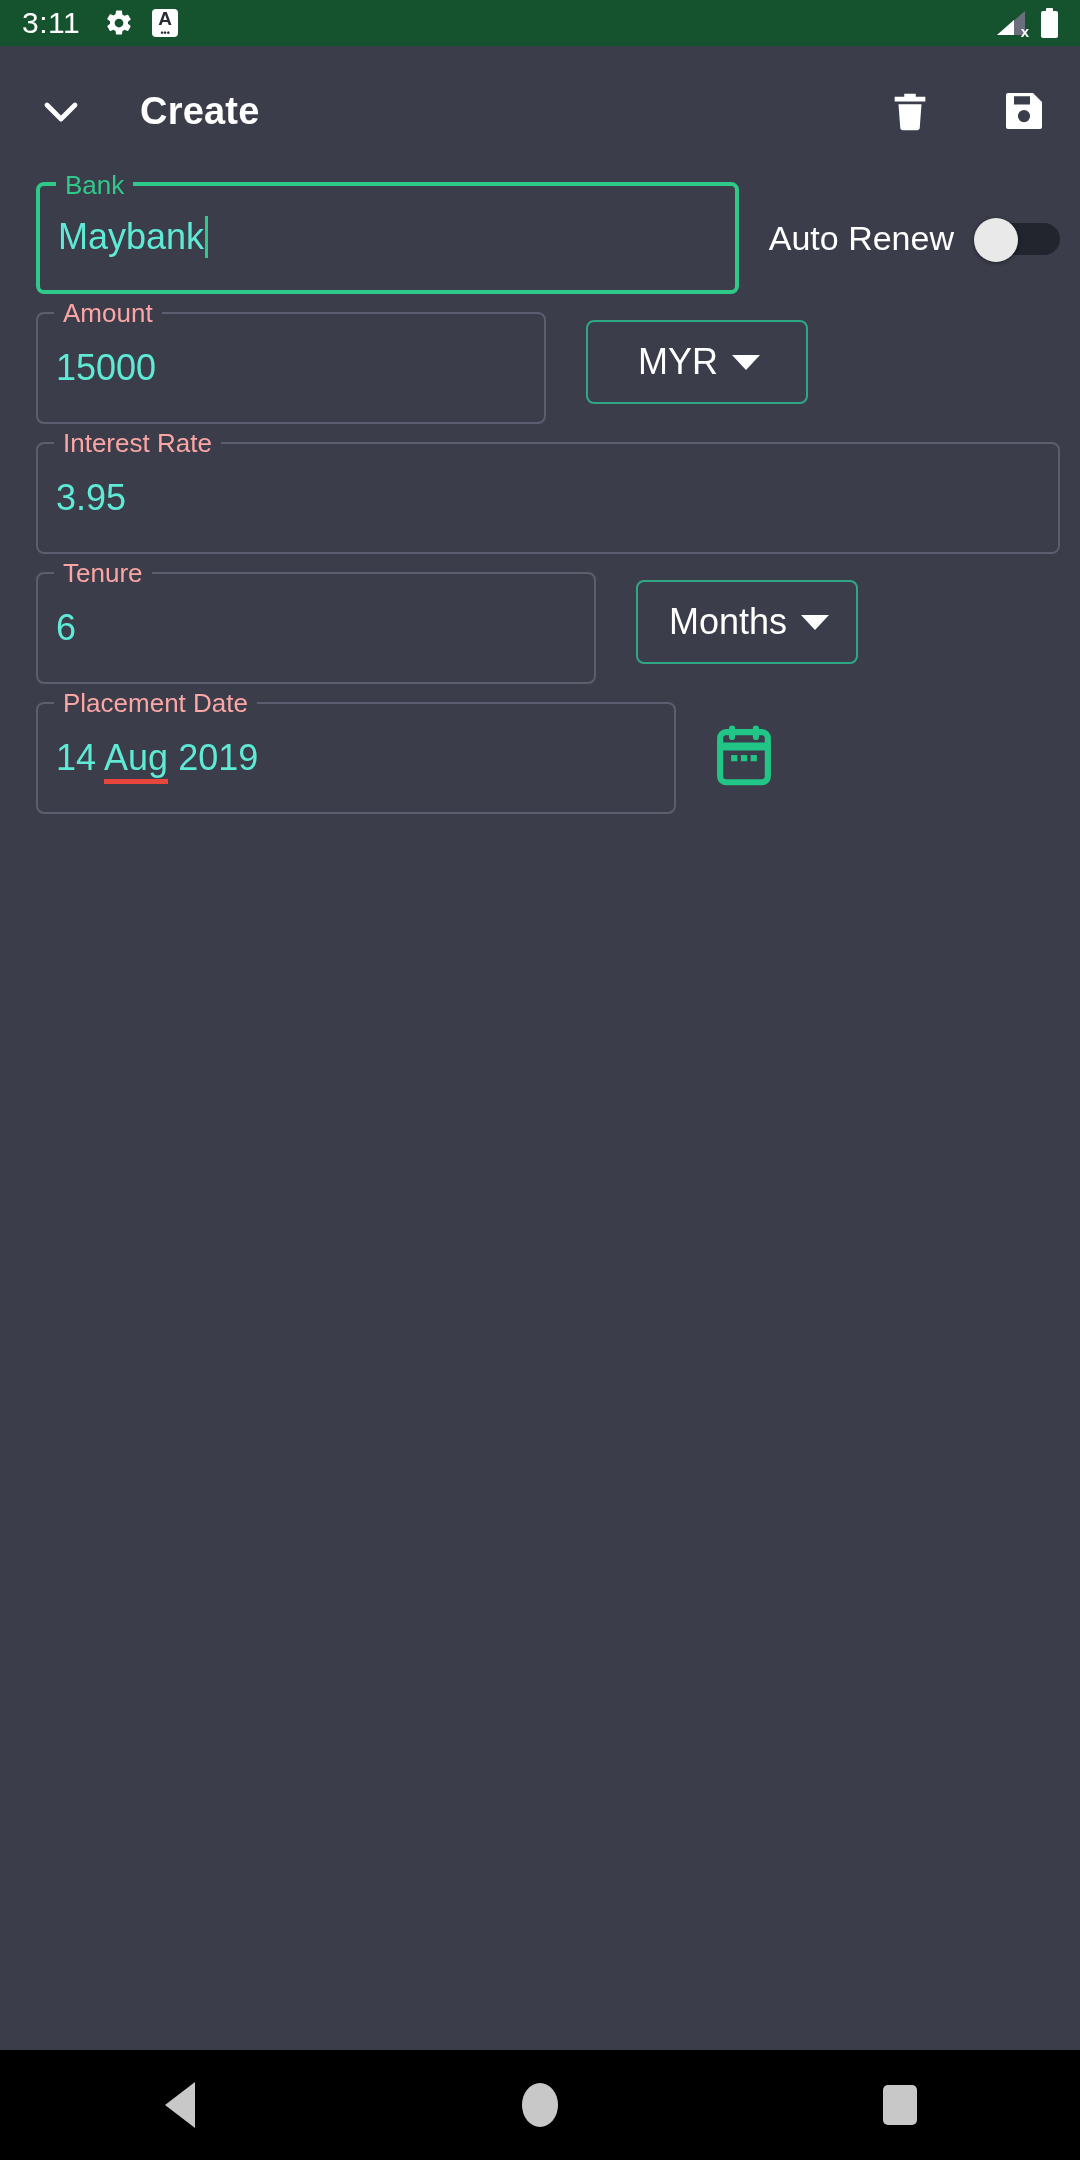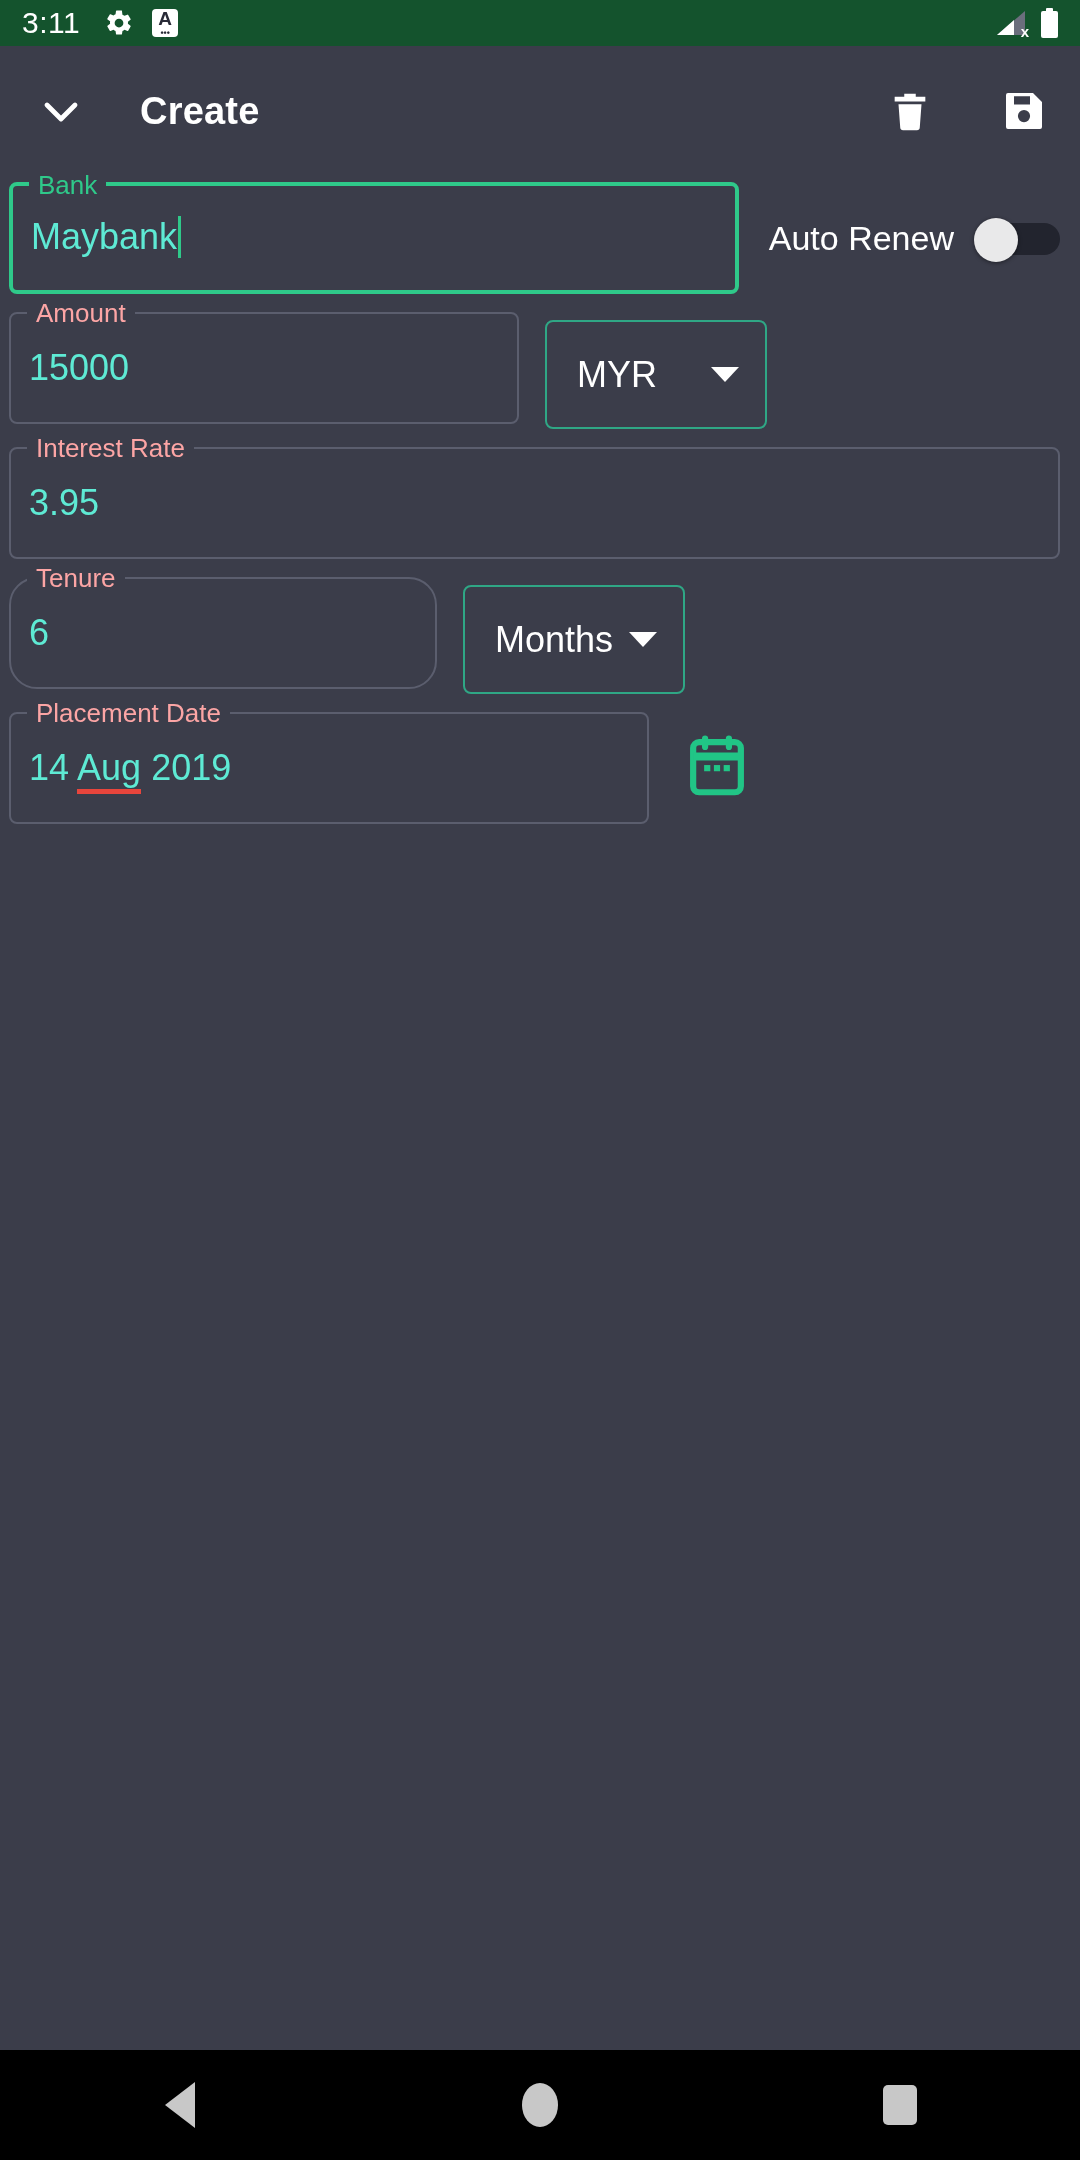--- a/index.html
+++ b/index.html
@@ -86,21 +86,21 @@
     margin-left: 48px;
   }
   .appbar-spacer { flex: 1 1 auto; }
   .appbar-actions { display: flex; align-items: center; gap: 58px; }
   .appbar-action { width: 56px; height: 56px; display: flex; align-items: center; justify-content: center; }
 
   
   .form {
     flex: 1 1 auto;
     background: #3b3d4a;
-    padding: 22px 20px 0 9px;
+    padding: 22px 20px 0 36px;
     position: relative;
   }
   .row { display: flex; align-items: flex-start; margin-bottom: 18px; }
 
   .field {
     position: relative;
     border: 2px solid #5b5e6e;
     border-radius: 8px;
     height: 112px;
     background: transparent;
@@ -132,31 +132,31 @@
     margin-left: 1px;
     position: relative; top: -2px;
   }
   .spell {
     border-bottom: 5px solid #e8453c;
     padding-bottom: 1px;
   }
 
   .field-wide { flex: 1 1 auto; }
   .field-amount { width: 510px; }
-  .field-tenure { width: 428px; border-radius: 28px; }
+  .field-tenure { width: 560px; }
   .field-date { width: 640px; text-align: center; }
 
   
   .dropdown {
-    height: 109px;
+    height: 84px;
     border: 2px solid #2fa785;
     border-radius: 8px;
-    display: flex; align-items: center; justify-content: space-between;
+    display: flex; align-items: center; justify-content: center;
     padding: 0 26px 0 30px;
-    margin-left: 26px;
+    margin-left: 40px;
     margin-top: 8px;
   }
   .dropdown-currency { width: 222px; }
   .dropdown-unit { width: 222px; }
   .dropdown-value { font-size: 36px; color: #ffffff; line-height: 40px; }
   .caret-down {
     width: 0; height: 0;
     border-left: 14px solid transparent;
     border-right: 14px solid transparent;
     border-top: 15px solid #ffffff;

